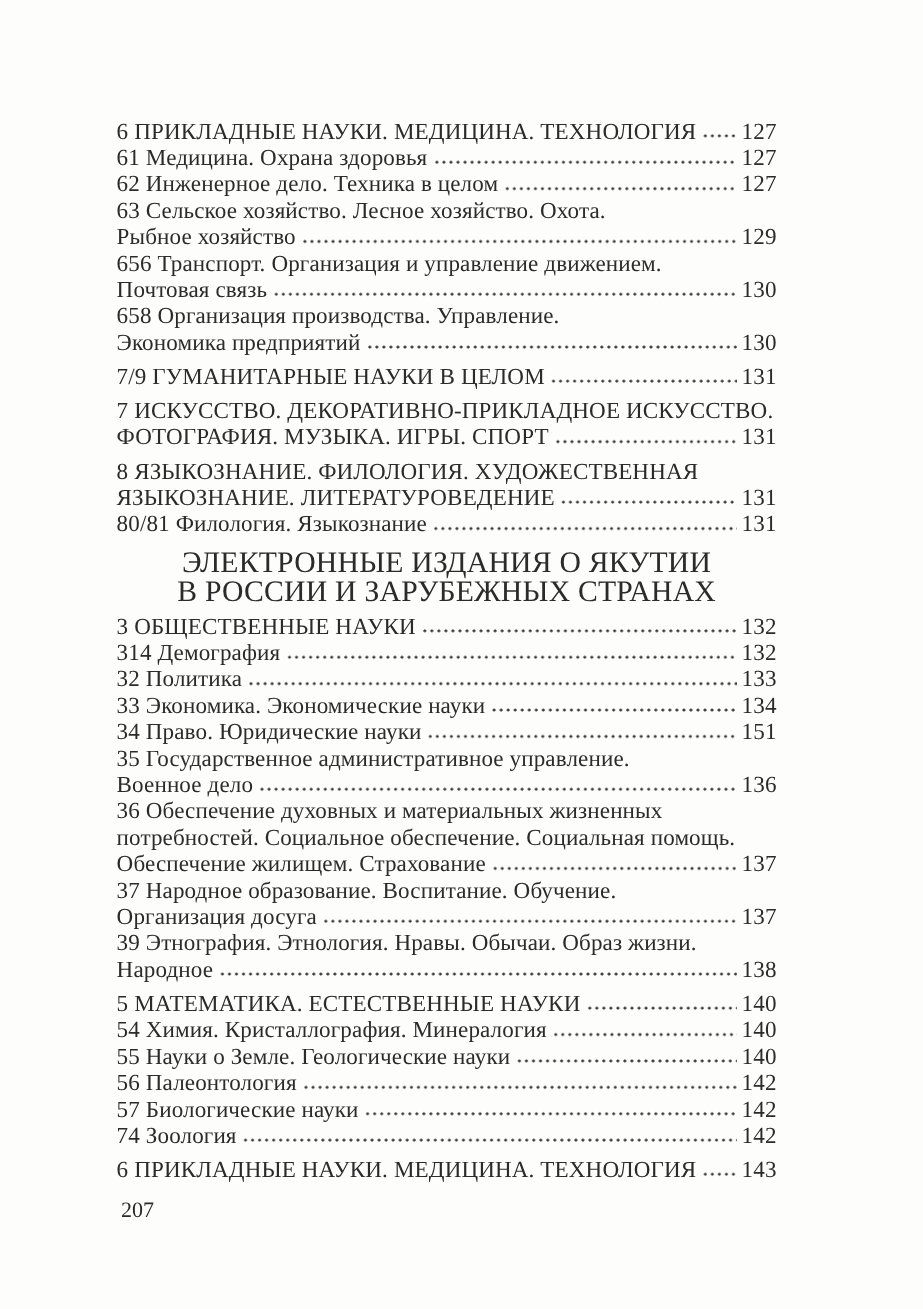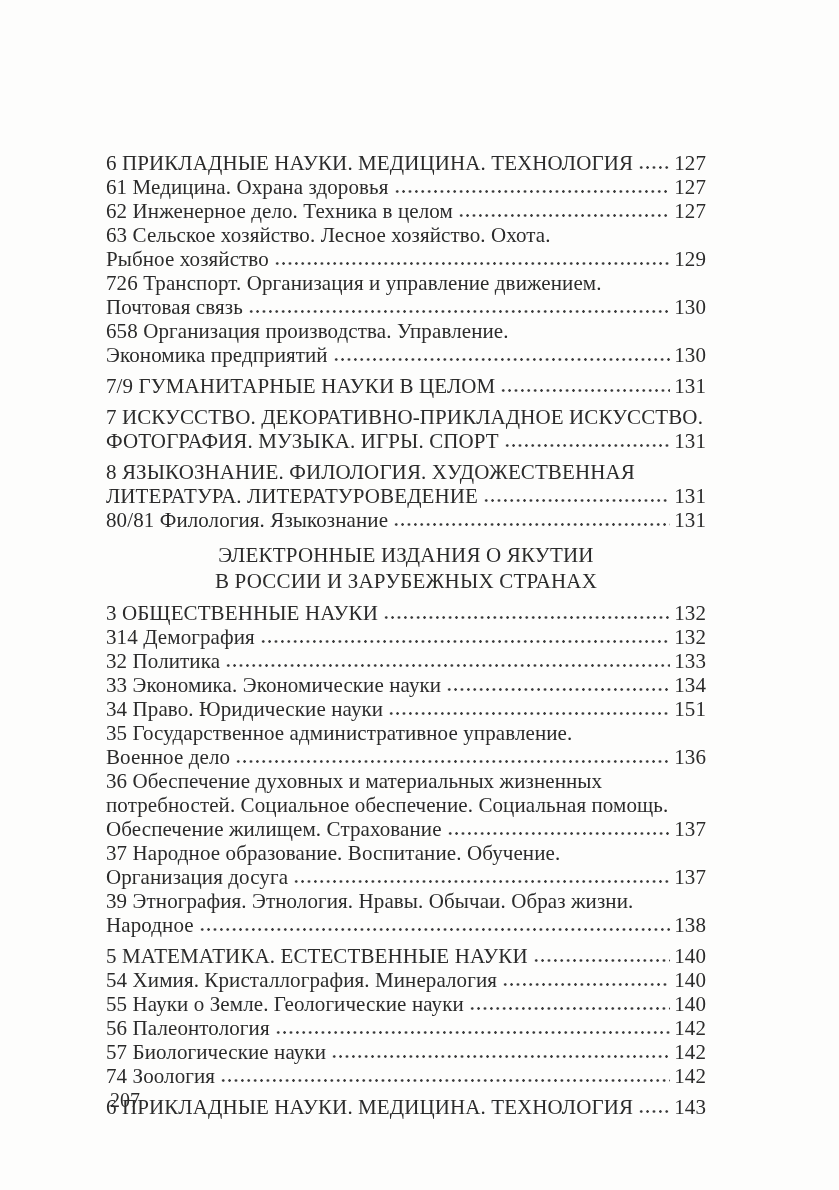--- a/index.html
+++ b/index.html
@@ -18,21 +18,20 @@
   .page {
     position: absolute;
     inset: 0;
     background: #fdfdfc;
   }
   .toc {
     position: absolute;
     left: 106px;
     top: 107px;
     width: 600px;
-    margin-top: 44px;
   }
   .entry {
     font-size: 21px;
     line-height: 24px;
     letter-spacing: 0.1px;
   }
   .entry.caps {
     margin-top: 7px;
   }
   .toc-section:first-child > .entry.caps:first-child {
@@ -58,21 +57,21 @@
     background-size: 6.4px 5px;
     background-position: left bottom;
     background-repeat: repeat-x;
   }
   .pagenum {
     flex: 0 0 auto;
     white-space: nowrap;
   }
   .section-heading {
     text-align: center;
-    font-size: 21px;
+    font-size: 27px;
     line-height: 26px;
     margin: 10px 0 4px 0;
     letter-spacing: 0.2px;
   }
   .folio {
     position: absolute;
     top: 1088px;
     left: 110px;
     width: 640px;
     text-align: left;
@@ -109,21 +108,21 @@
         </div>
         <div class="entry">
           <div class="entry-line wrap">63 Сельское хозяйство. Лесное хозяйство. Охота.</div>
           <div class="entry-line leader-row">
             <span class="entry-text">Рыбное хозяйство</span>
             <span class="dots"></span>
             <span class="pagenum">129</span>
           </div>
         </div>
         <div class="entry">
-          <div class="entry-line wrap">726 Транспорт. Организация и управление движением.</div>
+          <div class="entry-line wrap">656 Транспорт. Организация и управление движением.</div>
           <div class="entry-line leader-row">
             <span class="entry-text">Почтовая связь</span>
             <span class="dots"></span>
             <span class="pagenum">130</span>
           </div>
         </div>
         <div class="entry">
           <div class="entry-line wrap">658 Организация производства. Управление.</div>
           <div class="entry-line leader-row">
             <span class="entry-text">Экономика предприятий</span>
@@ -142,21 +141,21 @@
           <div class="entry-line wrap">7 ИСКУССТВО. ДЕКОРАТИВНО-ПРИКЛАДНОЕ ИСКУССТВО.</div>
           <div class="entry-line leader-row">
             <span class="entry-text">ФОТОГРАФИЯ. МУЗЫКА. ИГРЫ. СПОРТ</span>
             <span class="dots"></span>
             <span class="pagenum">131</span>
           </div>
         </div>
         <div class="entry caps">
           <div class="entry-line wrap">8 ЯЗЫКОЗНАНИЕ. ФИЛОЛОГИЯ. ХУДОЖЕСТВЕННАЯ</div>
           <div class="entry-line leader-row">
-            <span class="entry-text">ЛИТЕРАТУРА. ЛИТЕРАТУРОВЕДЕНИЕ</span>
+            <span class="entry-text">ЯЗЫКОЗНАНИЕ. ЛИТЕРАТУРОВЕДЕНИЕ</span>
             <span class="dots"></span>
             <span class="pagenum">131</span>
           </div>
         </div>
         <div class="entry">
           <div class="entry-line leader-row">
             <span class="entry-text">80/81 Филология. Языкознание</span>
             <span class="dots"></span>
             <span class="pagenum">131</span>
           </div>

